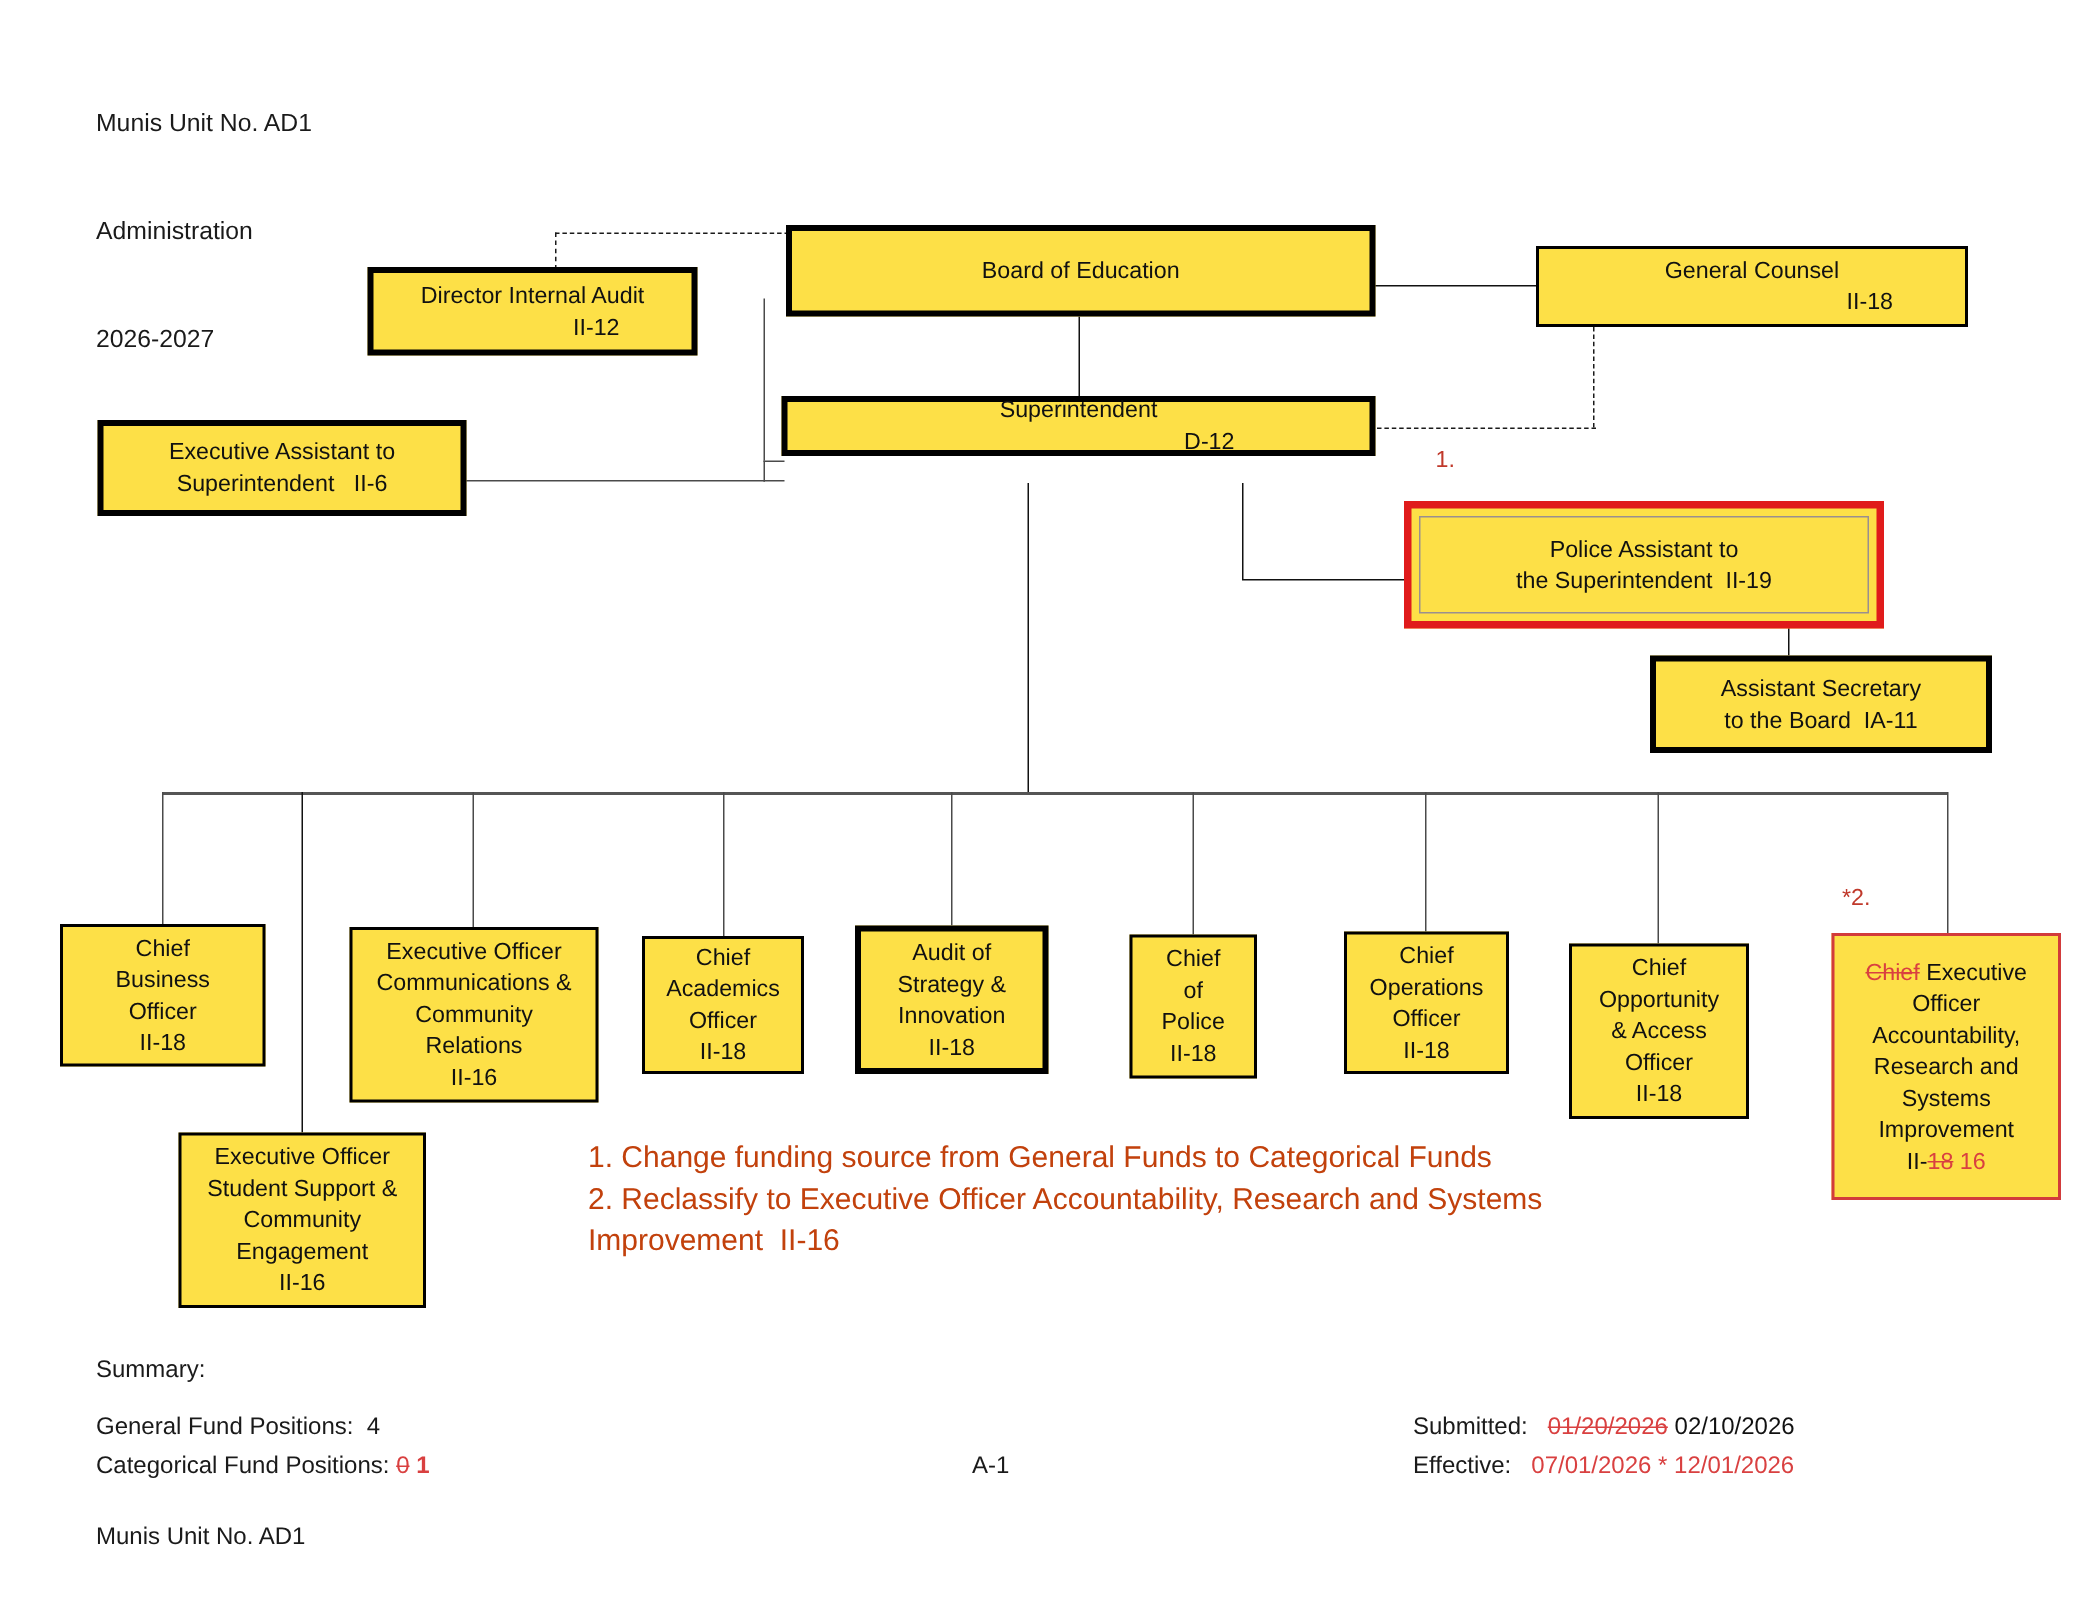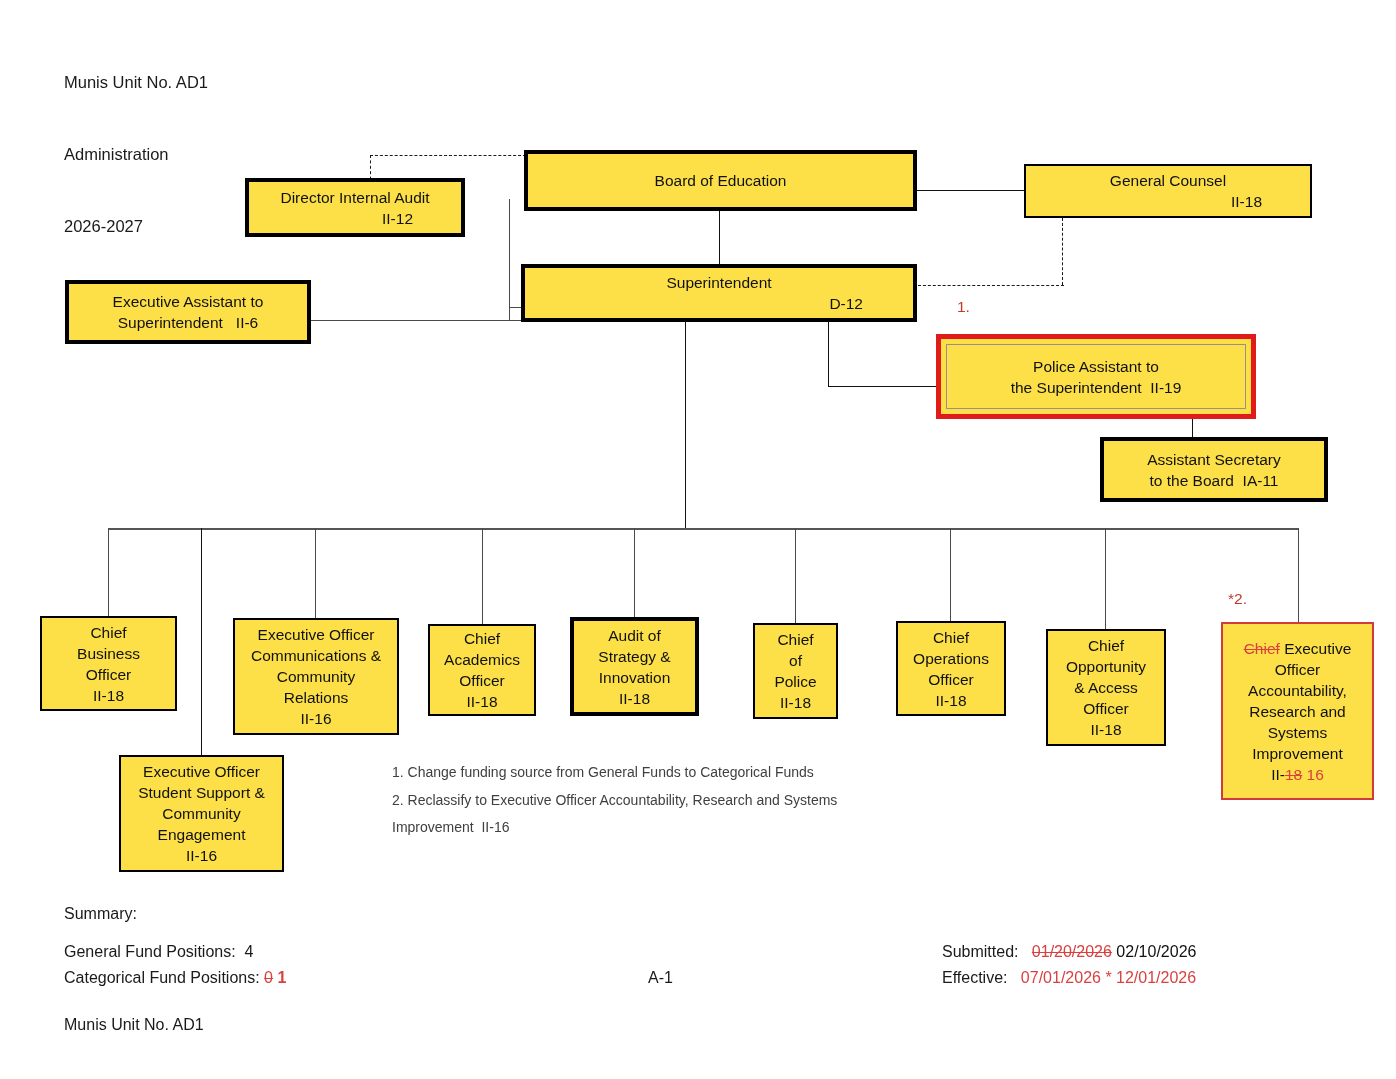--- a/index.html
+++ b/index.html
@@ -41,21 +41,21 @@
     flex-direction: column;
     justify-content: center;
     font-size: 15.5px;
     line-height: 21px;
     color: #111111;
     text-align: center;
     z-index: 5;
   }
   .box.heavy { border-width: 4px; }
   .box .ln { display: block; white-space: pre; }
-  .box .ln.right { text-align: right; padding-right: 50px; }
+  .box .ln.right { text-align: right; padding-right: 90px; }
   .box .ln.right-sm { text-align: right; padding-right: 48px; }
 
   
   .box.redbox {
     border: 5px solid #e01b1b;
     padding: 5px;
     z-index: 6;
   }
   .box.redbox .inner {
     border: 1px solid #9a8f8f;
@@ -97,22 +97,22 @@
   
   .annot {
     position: absolute;
     color: #c0392b;
     font-size: 15.5px;
     z-index: 7;
     white-space: pre;
   }
   .notes {
     position: absolute;
-    color: #404040;
-    font-size: 14px;
+    color: #c2410c;
+    font-size: 20px;
     line-height: 27.5px;
     z-index: 7;
   }
   .notes .nline { display: block; white-space: pre; }
 
   
   .foot {
     position: absolute;
     font-size: 16px;
     color: #1a1a1a;
@@ -181,21 +181,21 @@
   <div class="box heavy" style="left:245px; top:178px; width:220px; height:59px;">
     <span class="ln">Director Internal Audit</span>
     <span class="ln right-sm">II-12</span>
   </div>
 
   <div class="box" style="left:1024px; top:164px; width:288px; height:54px;">
     <span class="ln">General Counsel</span>
     <span class="ln right-sm">II-18</span>
   </div>
 
-  <div class="box heavy" style="left:521px; top:264px; width:396px; height:58px;">
+  <div class="box heavy" style="left:521px; top:264px; width:396px; height:40px;">
     <span class="ln">Superintendent</span>
     <span class="ln right">D-12</span>
   </div>
 
   <div class="box heavy" style="left:65px; top:280px; width:246px; height:64px;">
     <span class="ln">Executive Assistant to</span>
     <span class="ln">Superintendent   II-6</span>
   </div>
 
   <div class="annot" style="left:957px; top:298px;">1.</div>

